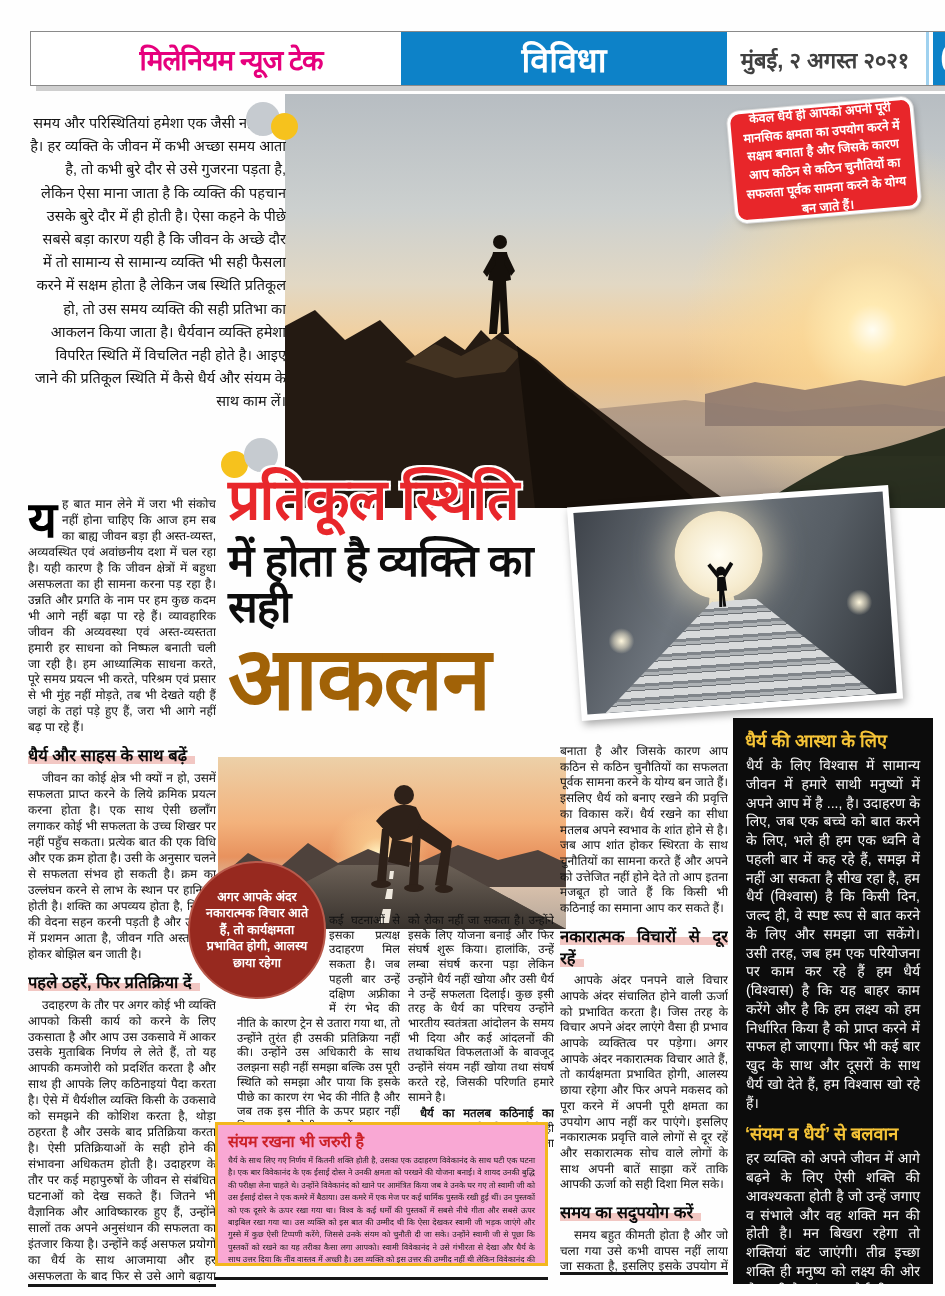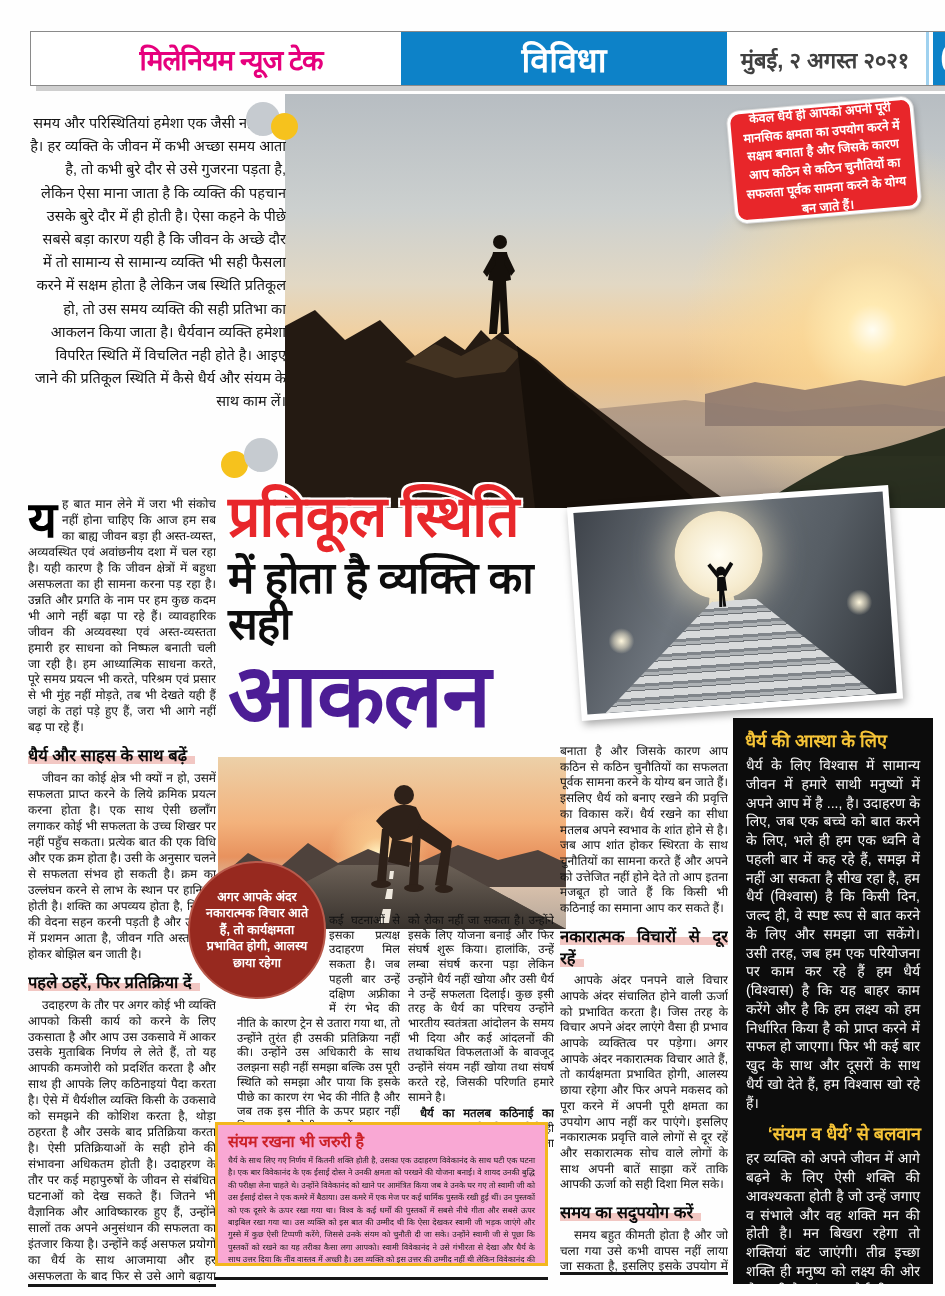--- a/index.html
+++ b/index.html
@@ -32,25 +32,25 @@
   .intro{position:absolute;left:30px;top:112px;width:256px;height:382px;overflow:hidden;
         font-size:14.5px;font-weight:500;line-height:1.6;text-align:right;color:#151515;}
   
   .qwrap{position:absolute;width:60px;height:54px;}
   .qb{position:absolute;border-radius:50%;}
   .qb.gray{width:34px;height:34px;background:#c6cbd0;}
   .qb.gray::after{content:"";position:absolute;bottom:-9px;left:5px;border:9px solid transparent;border-top-color:#c6cbd0;border-right-width:2px;}
   .qb.yellow{width:27px;height:27px;background:#f6c21d;}
   .qb.yellow::after{content:"";position:absolute;bottom:-8px;left:5px;border:8px solid transparent;border-top-color:#f6c21d;border-right-width:2px;}
   
-  .headline{position:absolute;left:228px;top:487px;width:356px;}
+  .headline{position:absolute;left:228px;top:470px;width:356px;}
   .hl1{font-size:57px;font-weight:800;color:#e8272b;line-height:1.02;letter-spacing:-1px;
        text-shadow:2px 2px 0 #fff,-2px -2px 0 #fff,2px -2px 0 #fff,-2px 2px 0 #fff;}
   .hl2{font-size:44px;font-weight:800;color:#0d0d0d;line-height:1.05;margin-top:10px;letter-spacing:-1px;}
-  .hl3{font-size:88px;font-weight:800;color:#4c1d95;line-height:1.0;margin-top:4px;letter-spacing:-1px;}
+  .hl3{font-size:88px;font-weight:800;color:#a16207;line-height:1.0;margin-top:4px;letter-spacing:-1px;}
   
   .stairs-frame{position:absolute;left:574px;top:496px;width:322px;height:214px;transform:rotate(-4deg);
         background:#fff;padding:6px;box-sizing:border-box;box-shadow:2px 4px 8px rgba(0,0,0,.35);}
   .stairs-scene{position:relative;width:100%;height:100%;overflow:hidden;
         background:linear-gradient(115deg,#3e434a 0%,#6d747c 35%,#565d64 68%,#2f3338 100%);}
   .keyhole-circle{position:absolute;left:98px;top:8px;width:88px;height:88px;border-radius:50%;
         background:radial-gradient(circle,#fffdf3 0%,#f6ecd0 55%,#e9d6ae 100%);box-shadow:0 0 34px 8px rgba(255,240,200,.55);}
   .keyhole-slit{position:absolute;left:124px;top:90px;width:36px;height:44px;background:#f3e7c6;
         clip-path:polygon(18% 0,82% 0,100% 100%,0 100%);opacity:.95;}
   .stairs-steps{position:absolute;left:18px;bottom:0;width:272px;height:104px;
@@ -78,21 +78,21 @@
   .runner svg{position:absolute;inset:0;}
   
   .circle-note{position:absolute;left:188px;top:861px;width:138px;height:138px;border-radius:50%;
         background:#97291f;border:2px solid #b95a4c;box-sizing:border-box;color:#fff;font-weight:bold;
         font-size:12.5px;line-height:1.32;text-align:center;display:flex;align-items:center;justify-content:center;
         padding:12px;}
   
   .faith{position:absolute;left:733px;top:718px;width:200px;height:566px;background:#0c0c0c;
         box-sizing:border-box;padding:10px 12px;overflow:hidden;}
   .faith h3{margin:0 0 4px 0;font-size:18px;color:#f6c437;font-weight:800;}
-  .faith h3.second{margin-top:9px;text-align:right;}
+  .faith h3.second{margin-top:9px;}
   .faith p{margin:1px;color:#fdfdfd;font-size:14px;line-height:1.34;text-align:justify;}
   
   .anecdote{position:absolute;left:215px;top:1122px;width:333px;height:144px;background:#f9a8d4;
         border:3px solid #f3b71e;box-sizing:border-box;padding:5px 10px 6px 10px;overflow:hidden;}
   .anecdote h3{margin:0 0 3px 0;font-size:16px;color:#cc2128;font-weight:800;}
   .anecdote p{margin:0;font-size:8px;line-height:1.55;text-align:justify;color:#222;}
   
   .rule{position:absolute;background:#161616;}
 </style>
 </head>

